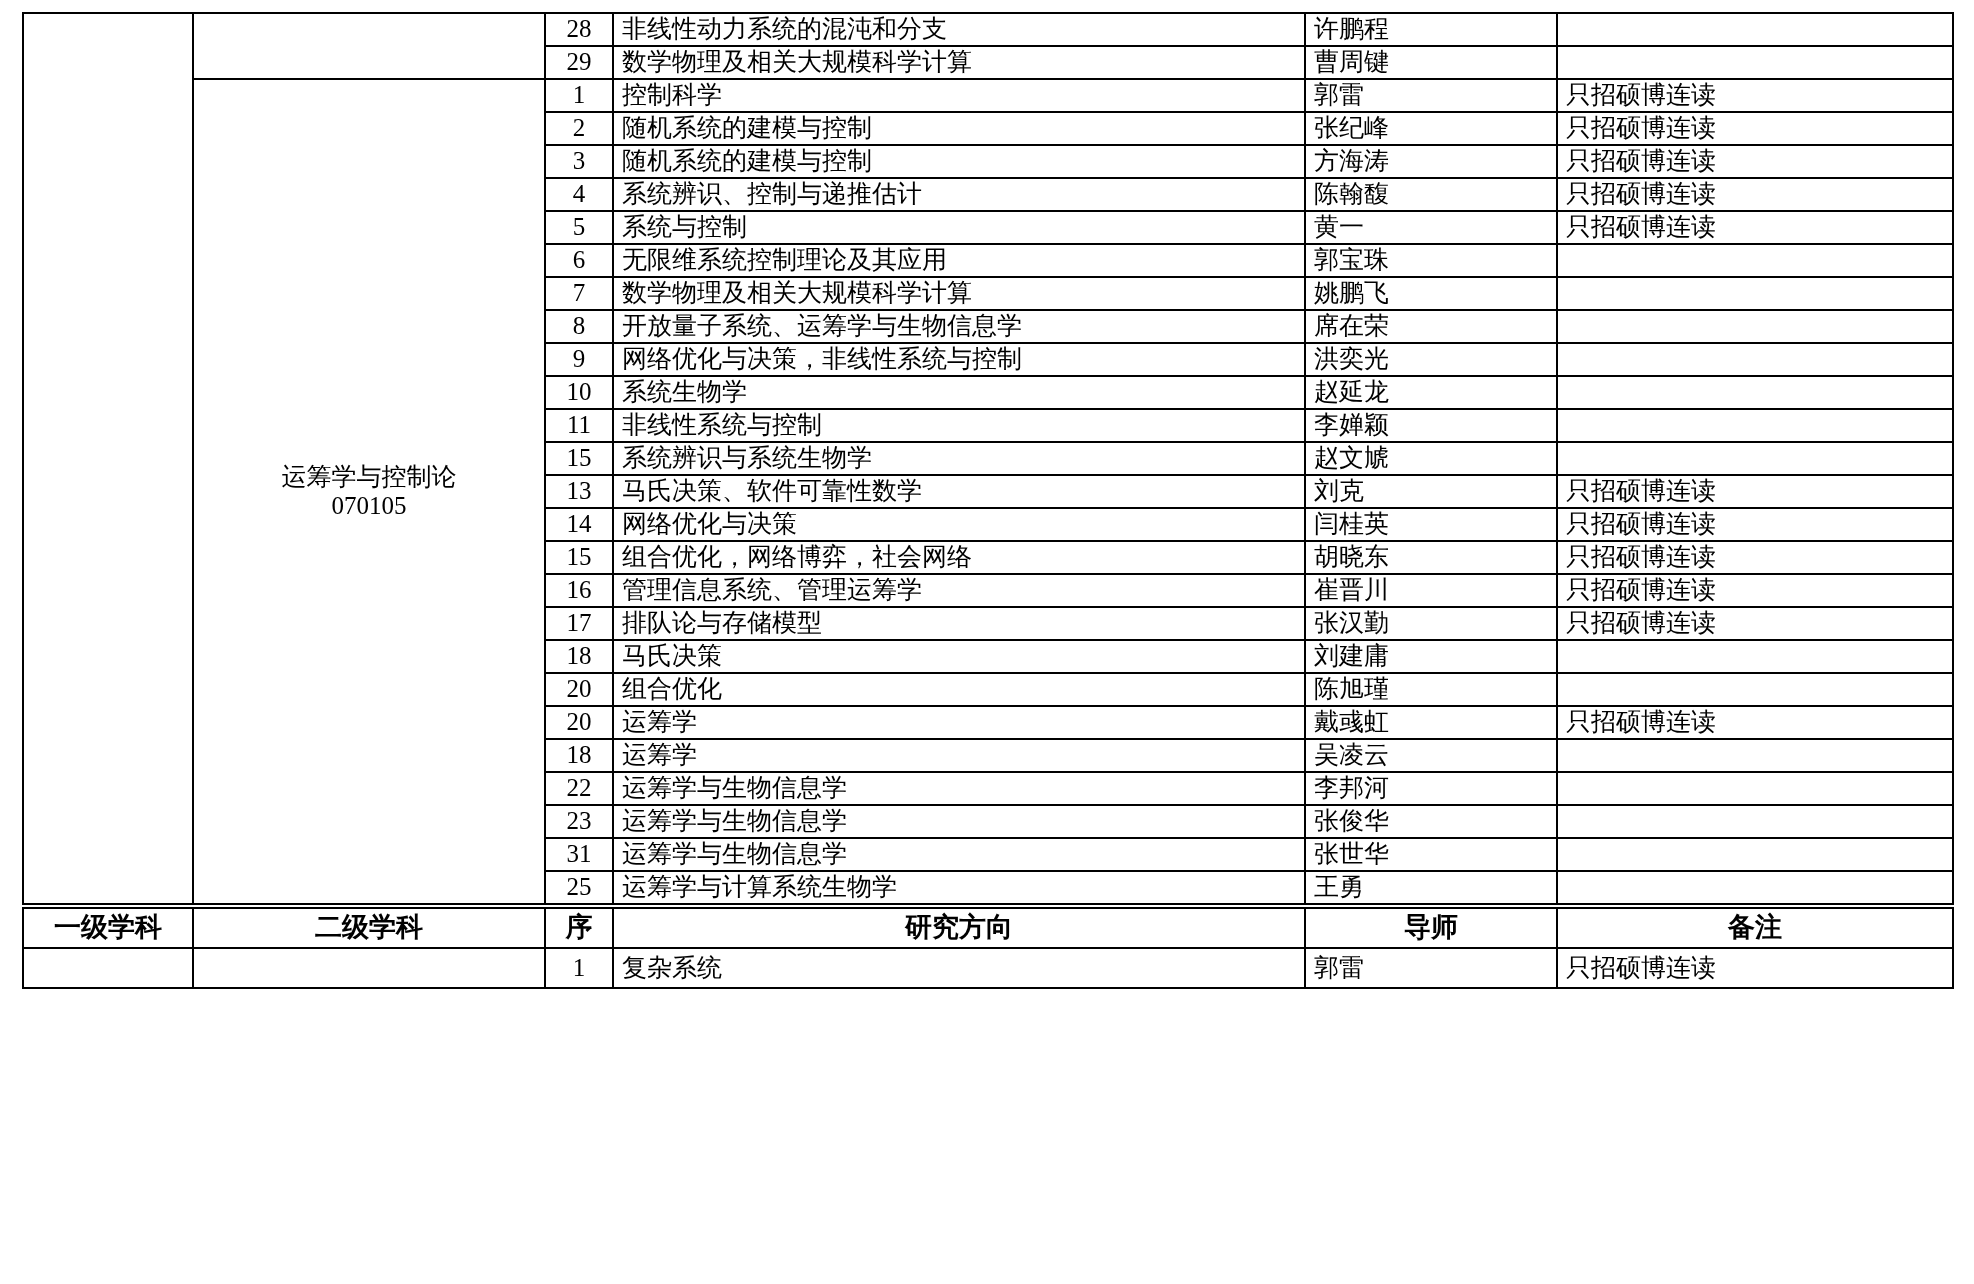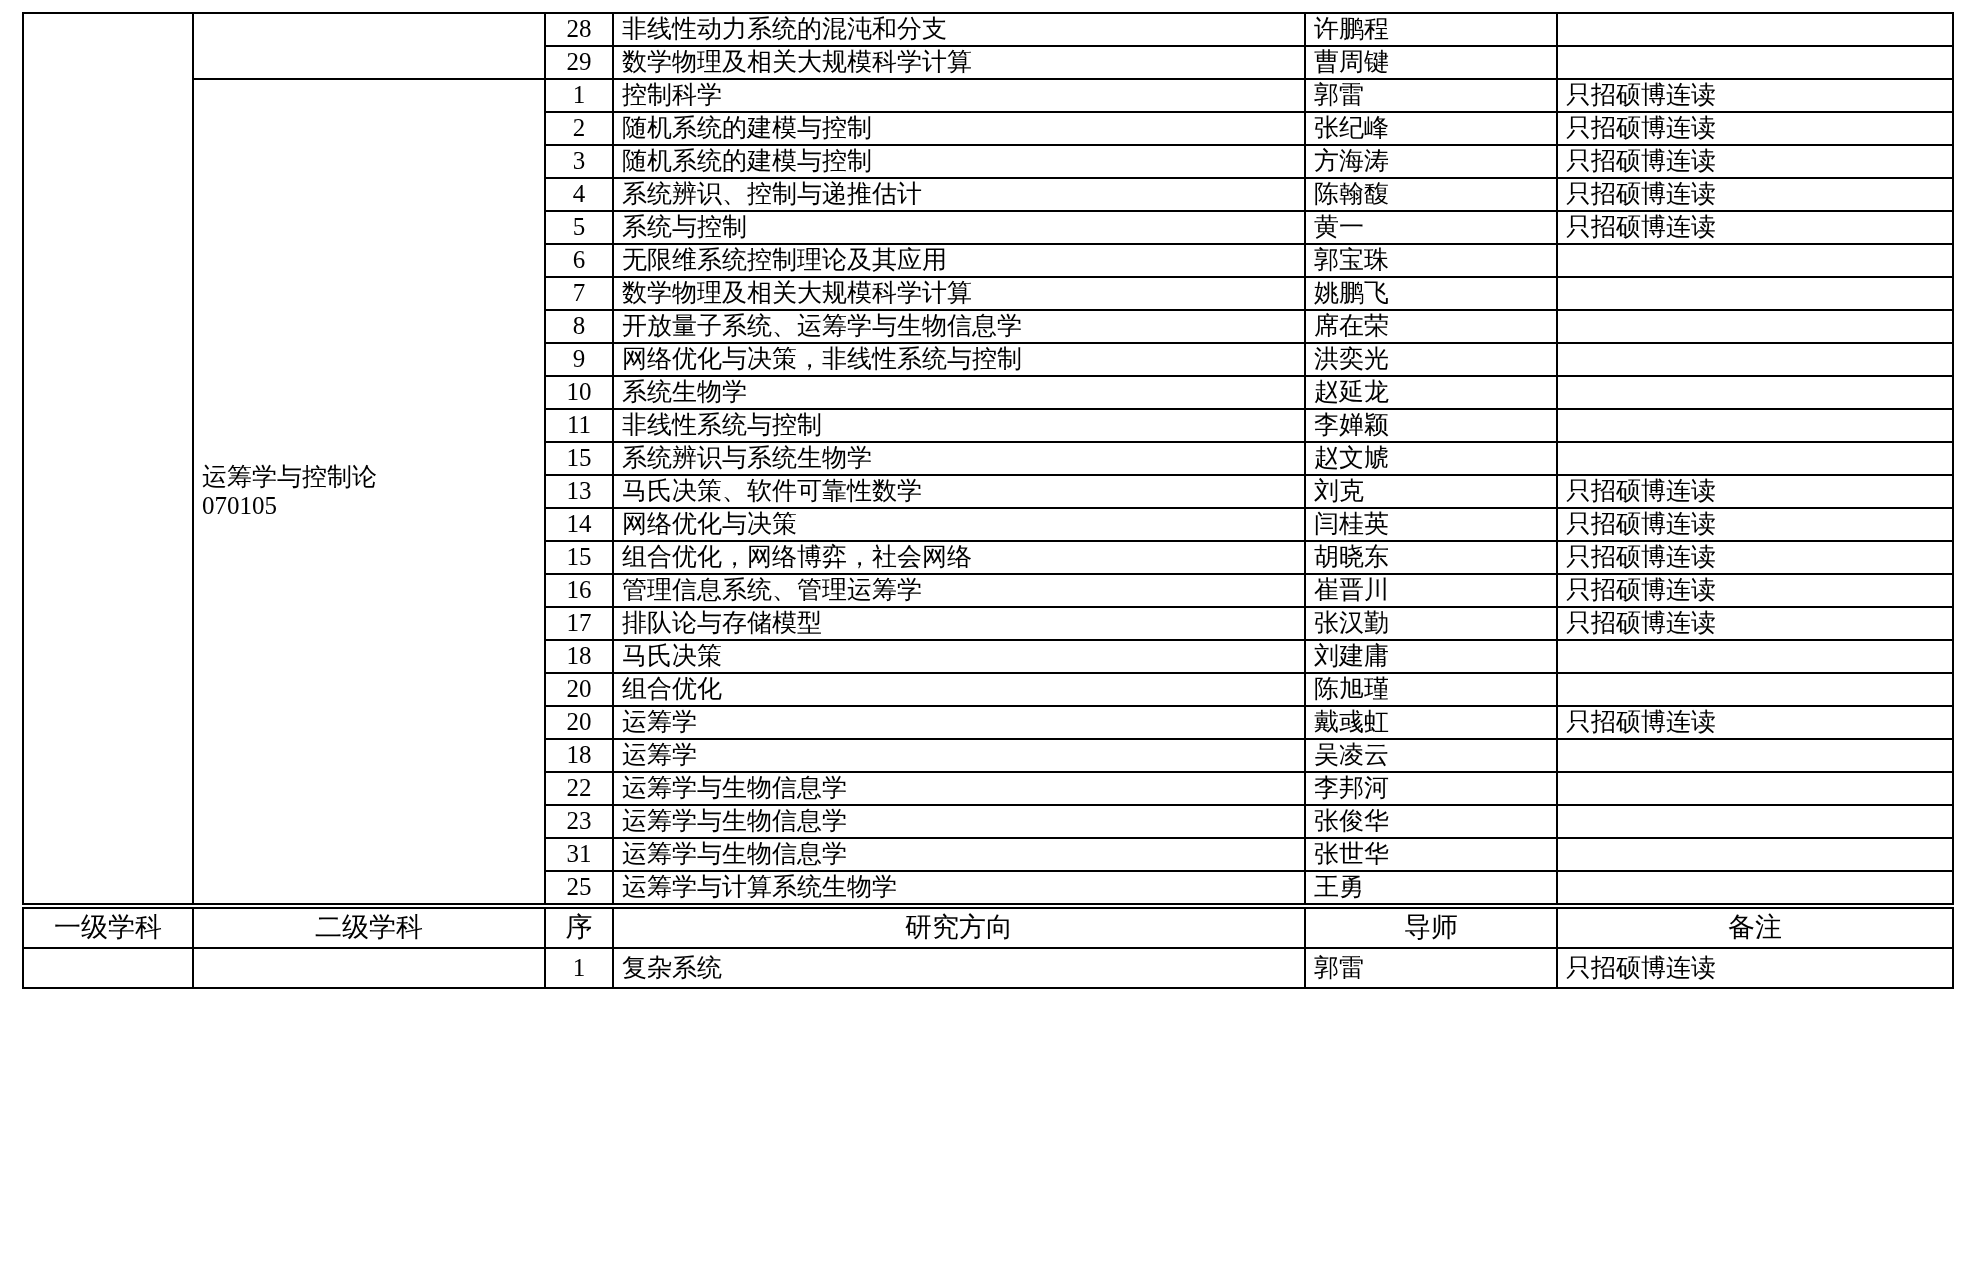--- a/index.html
+++ b/index.html
@@ -44,21 +44,21 @@
   col.c-note    { width: 396px; }
 
   td.idx {
     text-align: center;
     font-size: 24px;
   }
   td.dir, td.adv, td.note {
     text-align: left;
   }
   td.major {
-    text-align: left;
+    text-align: center;
     font-weight: bold;
     font-size: 28px;
     line-height: 1.5;
   }
   tr.row { height: 33px; }
 
   .subject-line {
     margin: 12px 0 8px 0;
     font-size: 26px;
     font-weight: bold;
@@ -73,21 +73,21 @@
   }
   table.grid2 td {
     border: 2px solid #000000;
     padding: 0 8px;
     font-size: 25px;
     line-height: 1.15;
     vertical-align: middle;
   }
   table.grid2 td.hdr {
     text-align: center;
-    font-weight: normal;
+    font-weight: bold;
     font-size: 27px;
   }
   tr.row2 { height: 40px; }
   .empty-cell { }
 </style>
 </head>
 <body>
 
 <div class="page">
 

